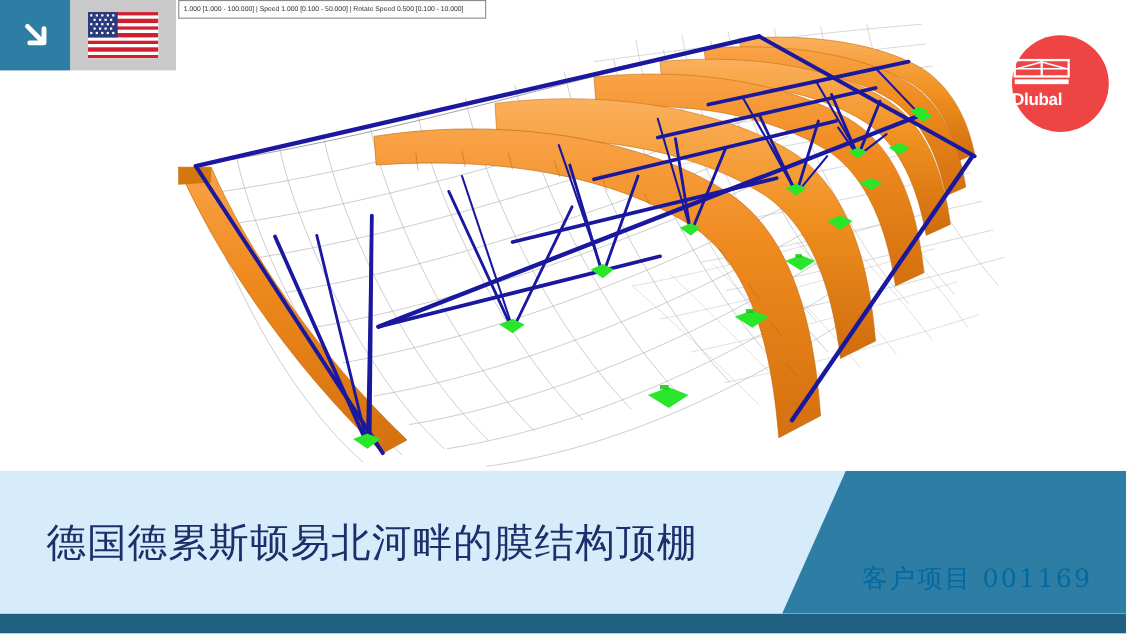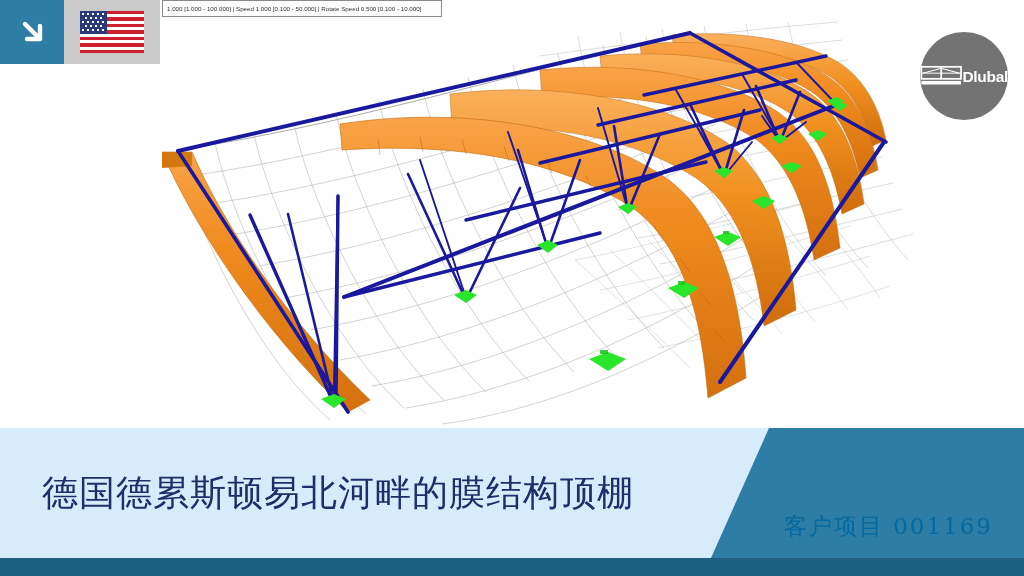--- a/index.html
+++ b/index.html
@@ -23,22 +23,22 @@
   #canton .star{position:absolute;width:2px;height:2px;background:#fff;}
 
   
   #status-bar{position:absolute;left:162px;top:0px;width:280px;height:17px;
       background:#fdfdfd;border:1px solid #8a8a8a;box-sizing:border-box;
       font-size:6.2px;color:#333;line-height:15px;padding-left:4px;
       white-space:nowrap;overflow:hidden;z-index:35;}
 
   
   #dlubal-logo{position:absolute;right:16px;top:32px;width:88px;height:88px;
-      border-radius:50%;background:#737373;z-index:40;
-      display:flex;flex-direction:row;align-items:center;justify-content:center;}
+      border-radius:50%;background:#ef4444;z-index:40;
+      display:flex;flex-direction:column;justify-content:center;}
   #dlubal-mark{width:54px;height:28px;}
   #dlubal-word{color:#fff;font-size:15.5px;font-weight:bold;letter-spacing:-0.3px;
       margin-top:2px;font-family:"Liberation Sans",sans-serif;}
 
   
   #caption-band{position:absolute;left:0;bottom:18px;width:1024px;height:130px;z-index:30;padding-left:27px;}
   #caption-bg{position:absolute;inset:0;background:#d6ecfa;}
   #caption-accent{position:absolute;right:0;top:0;width:360px;height:130px;
       background:#2e7da5;clip-path:polygon(100% 0,100% 100%,20px 100%,78px 0);}
   #caption-title{position:absolute;left:42px;top:0;height:130px;display:flex;

